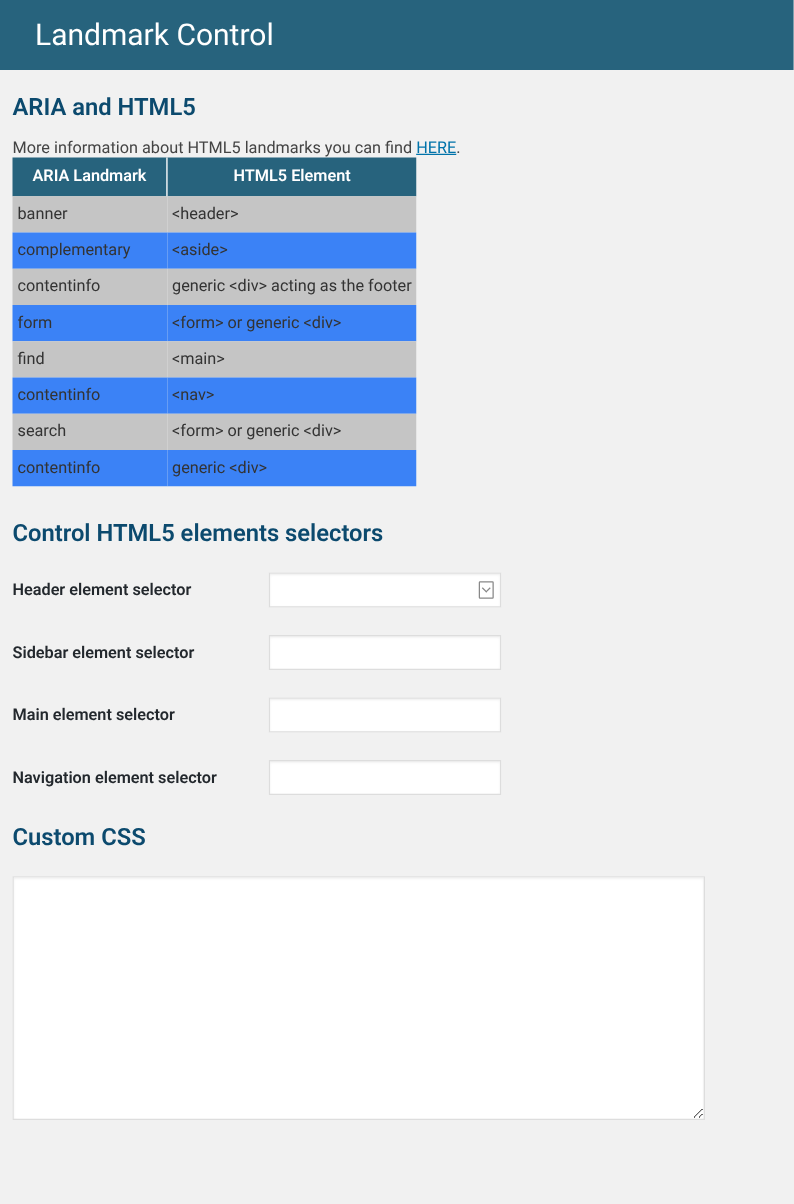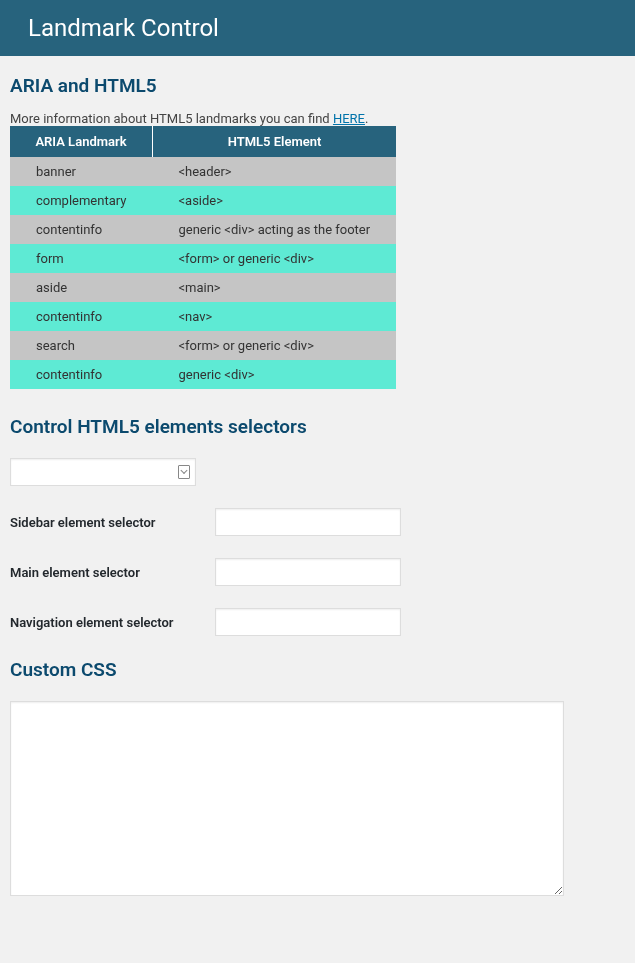--- a/index.html
+++ b/index.html
@@ -50,29 +50,29 @@
       font-size: 13px;
       padding: 8px 16px;
       text-align: center;
       border-right: 1px solid #fff;
     }
     table.landmark-table th:last-child {
       border-right: none;
     }
     table.landmark-table td {
       font-size: 13px;
-      padding: 7px 26px;
+      padding: 7px 4px;
       color: #333;
       text-align: left;
     }
     table.landmark-table tr.odd td {
       background: #c5c5c5;
     }
     table.landmark-table tr.even td {
-      background: #5eead4;
+      background: #3b82f6;
     }
     .form-row {
       display: flex;
       align-items: center;
       margin-bottom: 22px;
     }
     .form-row label {
       width: 205px;
       font-size: 13px;
       font-weight: 600;
@@ -166,21 +166,21 @@
       </tr>
       <tr class="odd">
         <td>contentinfo</td>
         <td>generic &lt;div&gt; acting as the footer</td>
       </tr>
       <tr class="even">
         <td>form</td>
         <td>&lt;form&gt; or generic &lt;div&gt;</td>
       </tr>
       <tr class="odd">
-        <td>aside</td>
+        <td>find</td>
         <td>&lt;main&gt;</td>
       </tr>
       <tr class="even">
         <td>contentinfo</td>
         <td>&lt;nav&gt;</td>
       </tr>
       <tr class="odd">
         <td>search</td>
         <td>&lt;form&gt; or generic &lt;div&gt;</td>
       </tr>
@@ -188,20 +188,21 @@
         <td>contentinfo</td>
         <td>generic &lt;div&gt;</td>
       </tr>
     </tbody>
   </table>
 
   <h2 class="section-title spaced">Control HTML5 elements selectors</h2>
 
   <div class="form-section">
     <div class="form-row">
+      <label>Header element selector</label>
       <span class="first-input-wrap">
         <input type="text" value="" style="">
         <span class="input-decorator"></span>
       </span>
     </div>
     <div class="form-row">
       <label>Sidebar element selector</label>
       <input type="text" value="" style="">
     </div>
     <div class="form-row">

